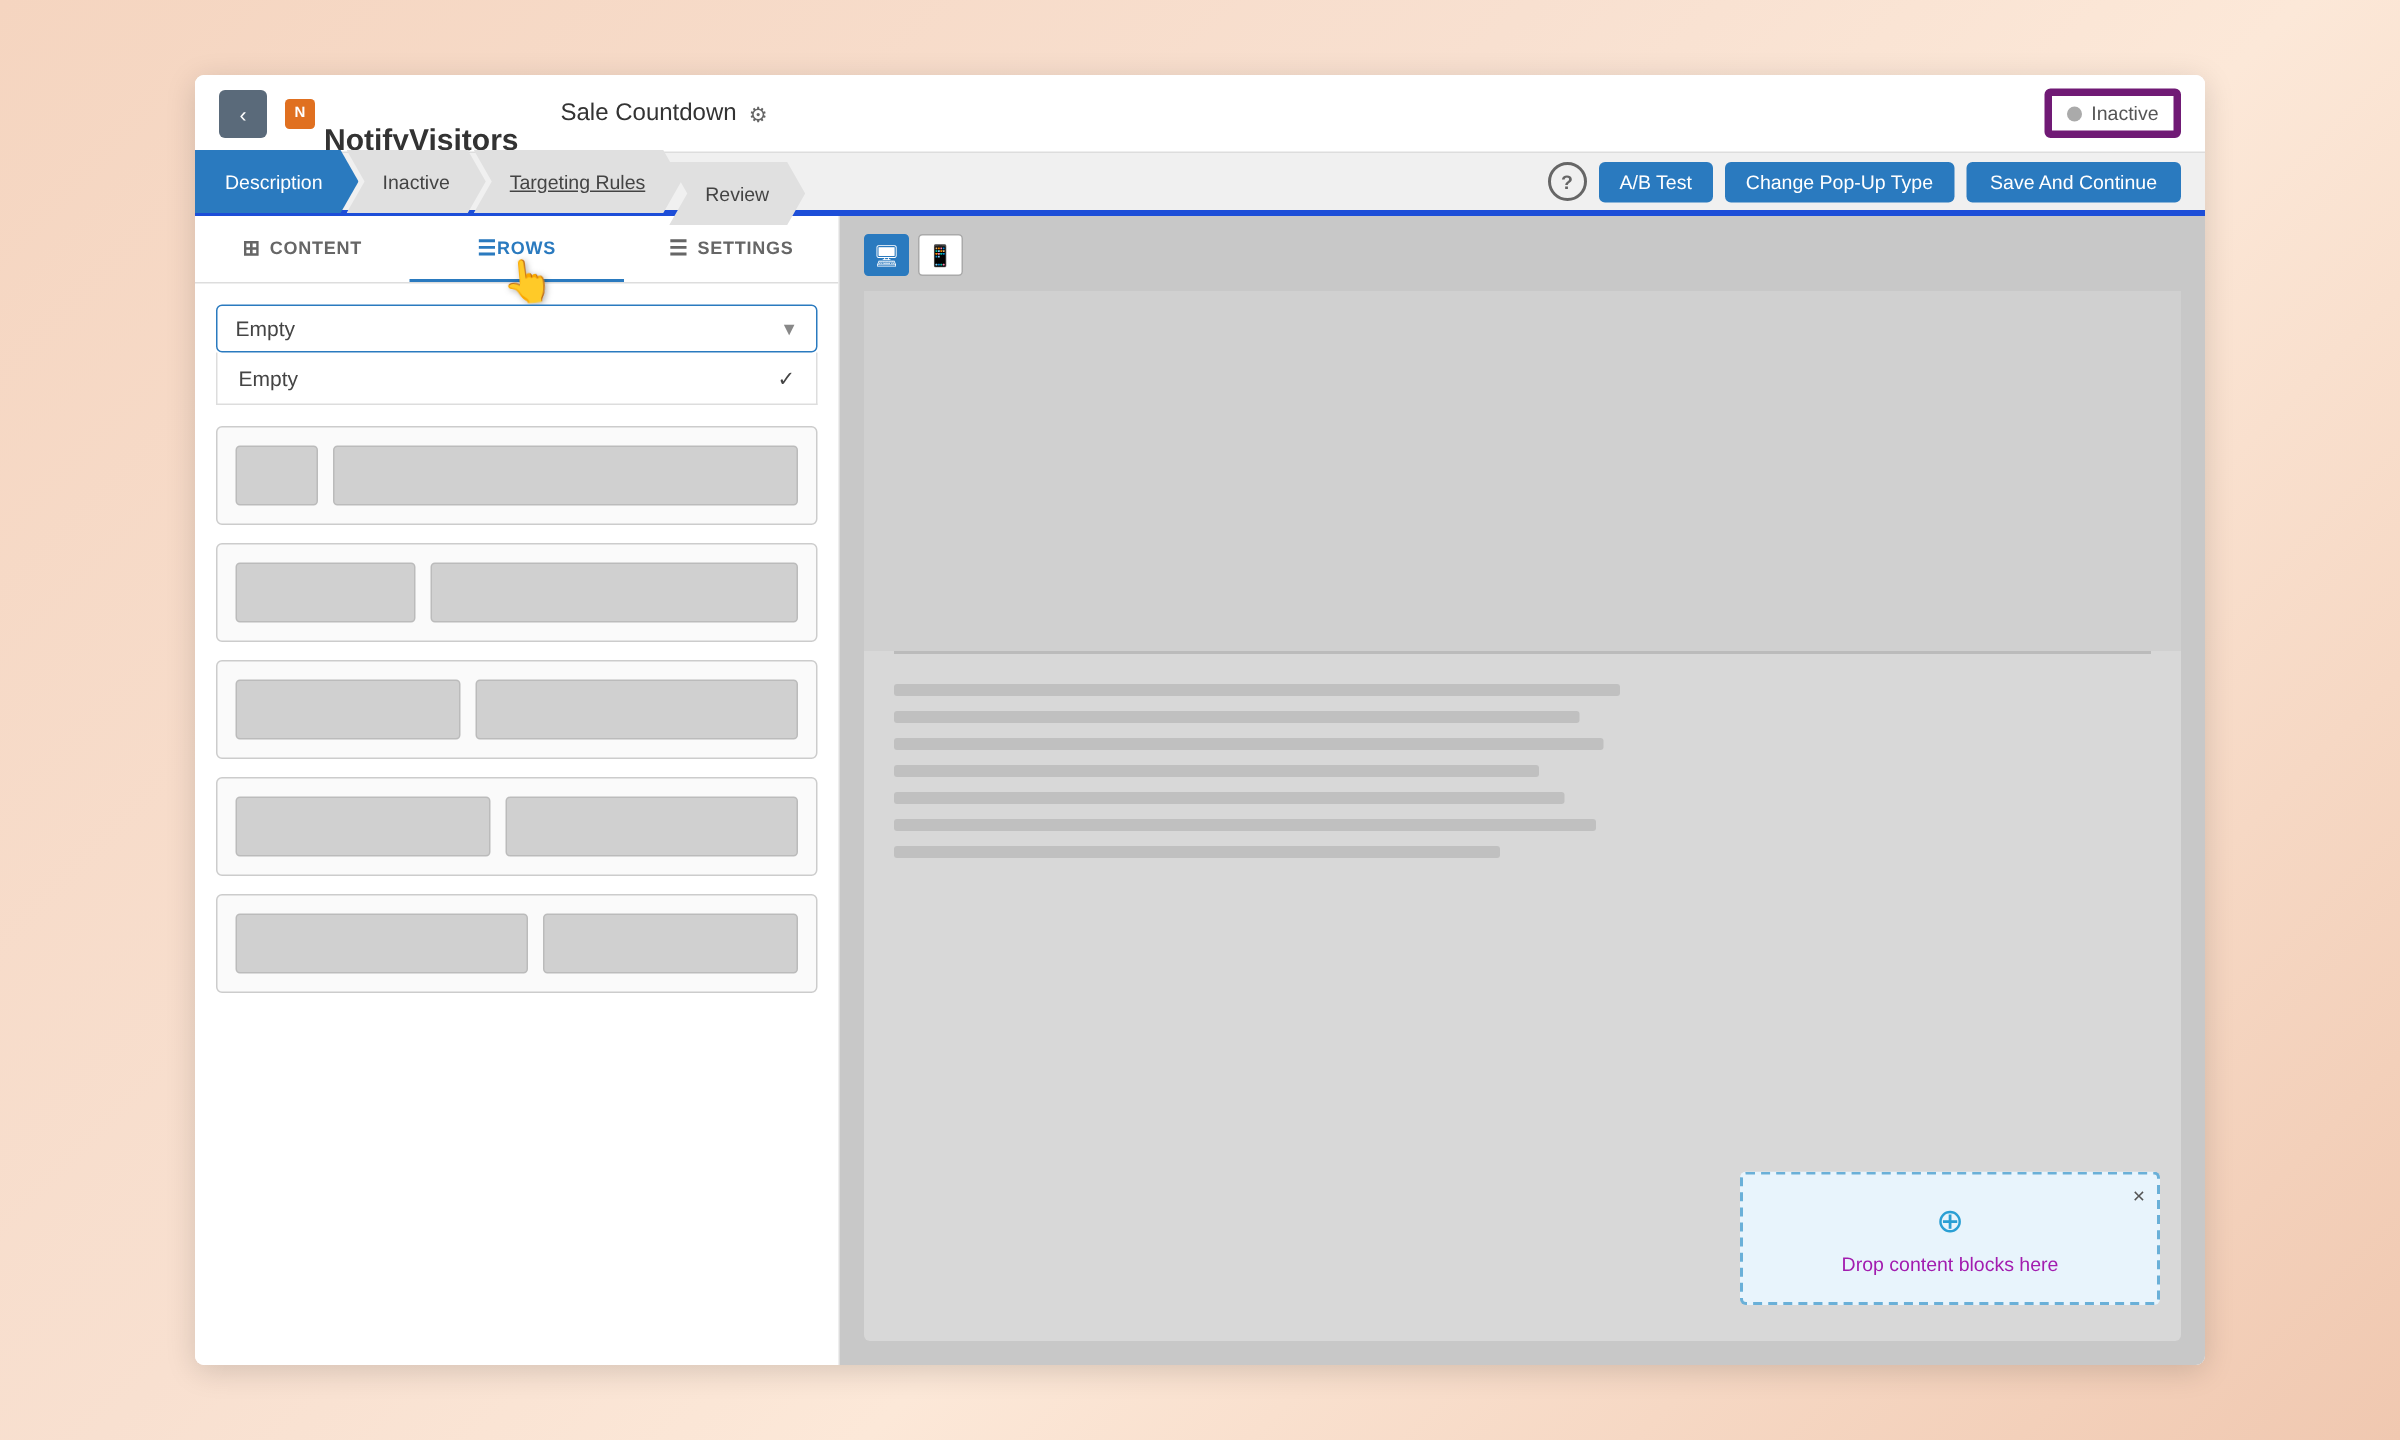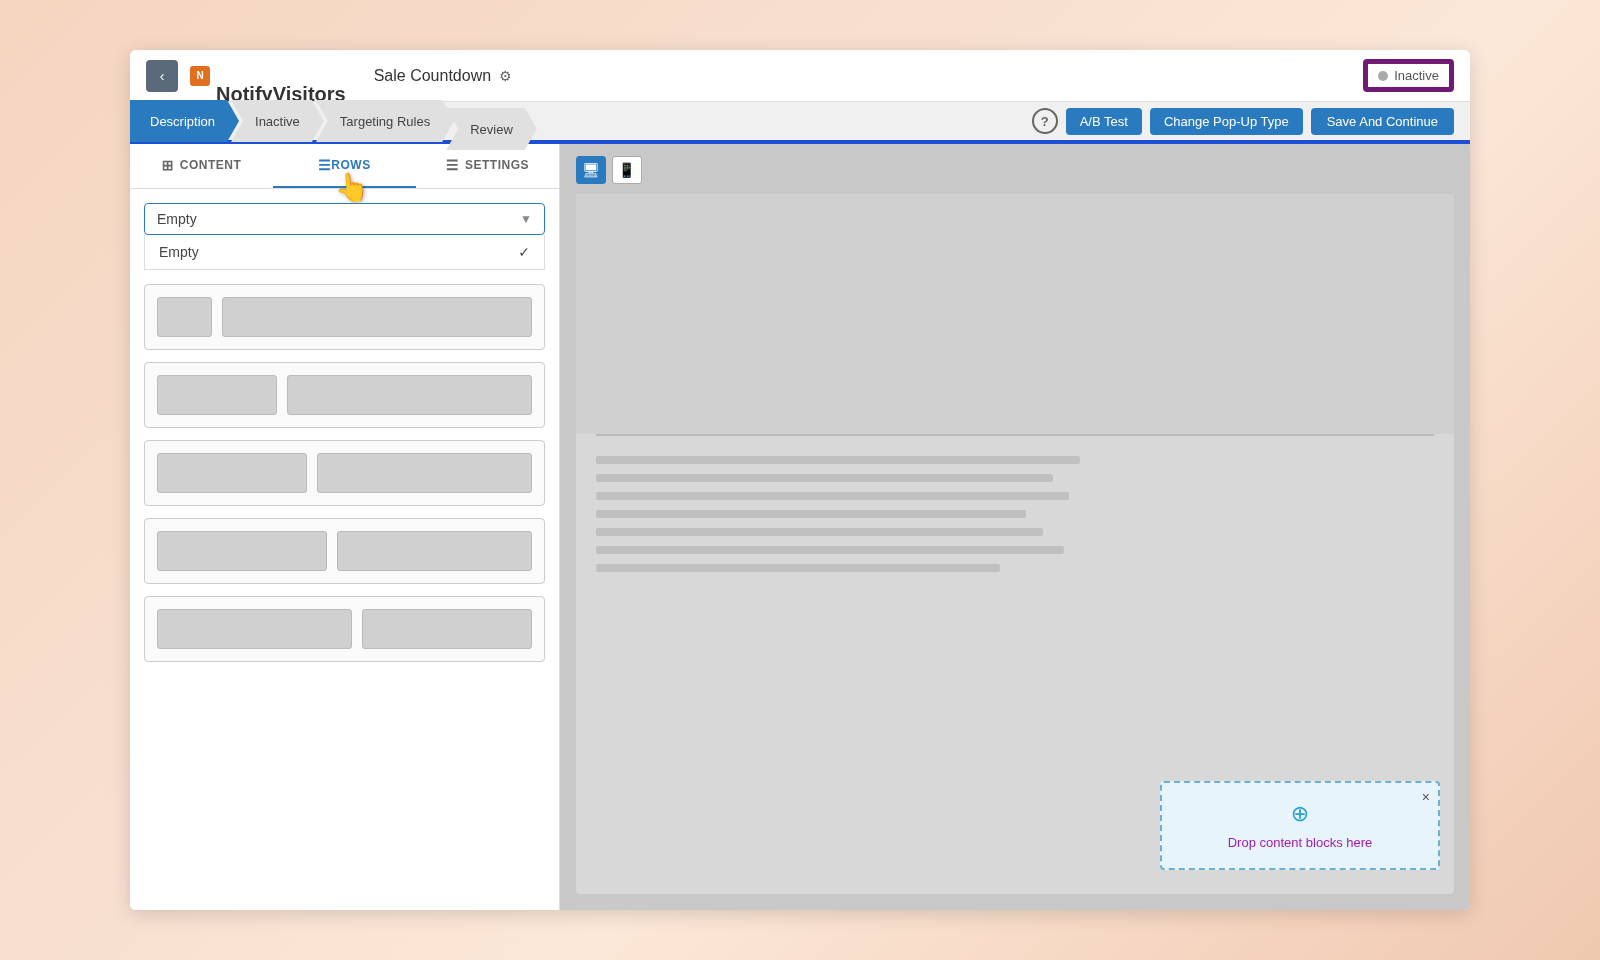--- a/index.html
+++ b/index.html
@@ -107,21 +107,21 @@
     .nav-tab:first-child {
       clip-path: polygon(0 0, calc(100% - 12px) 0, 100% 50%, calc(100% - 12px) 100%, 0 100%);
       padding-left: 20px;
     }
     .nav-tab.active {
       background: #2a7abf;
       color: #fff;
       z-index: 3;
     }
     .nav-tab:nth-child(2) { z-index: 2; }
-    .nav-tab:nth-child(3) { z-index: 1; }
+    .nav-tab:nth-child(3) { z-index: 1; text-decoration: underline; }
     .nav-tab:nth-child(4) { z-index: 0; margin-top: 16px; }
     .nav-right {
       margin-left: auto;
       display: flex; align-items: center; gap: 8px;
       padding-right: 16px;
     }
     .help-btn {
       width: 26px; height: 26px;
       border-radius: 50%;
       border: 2px solid #666;

